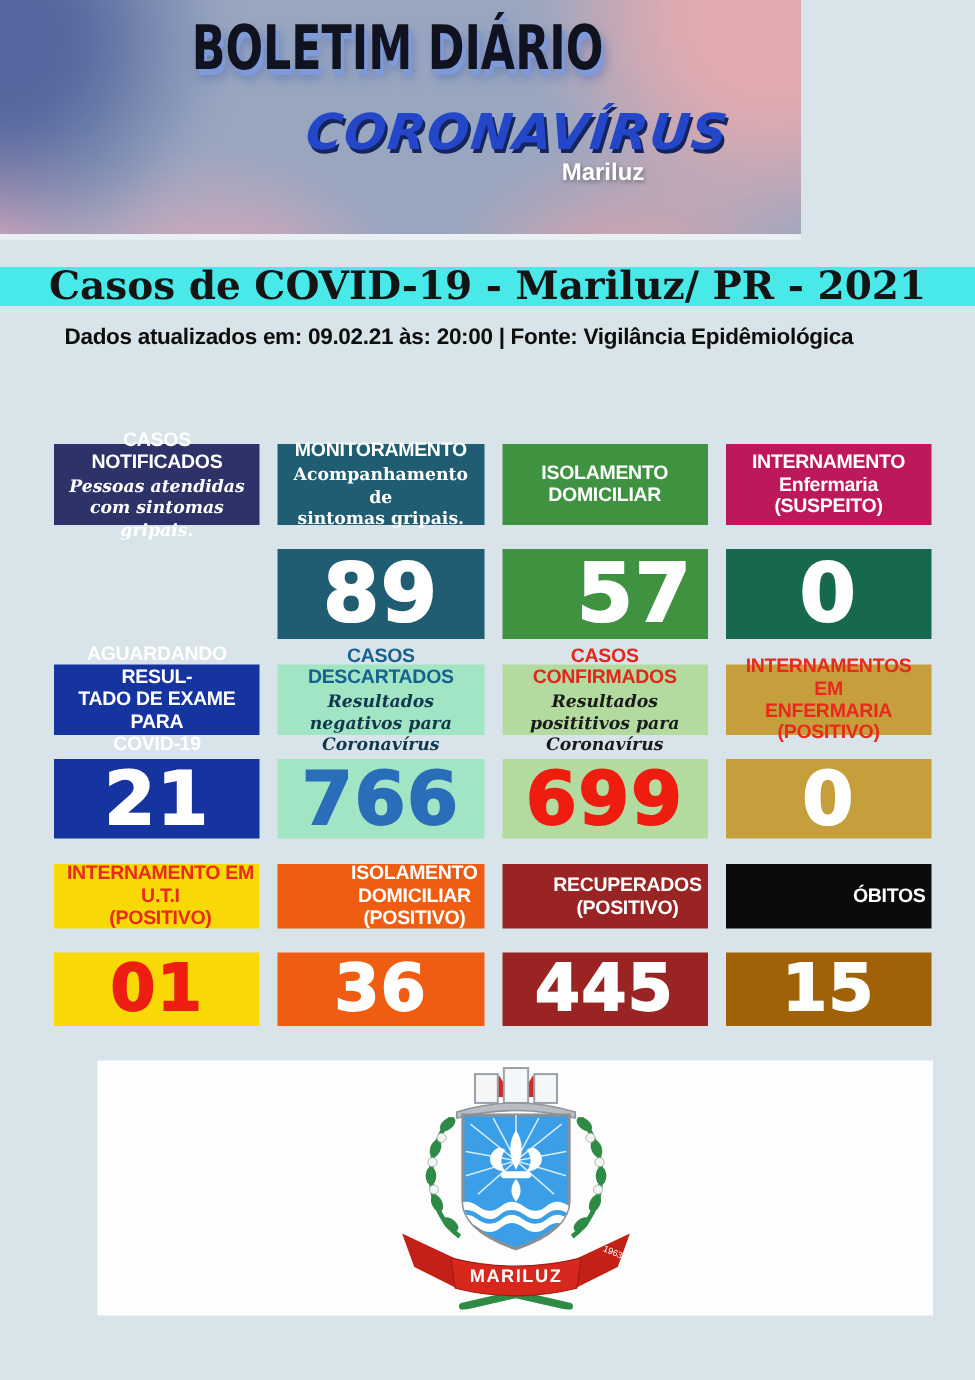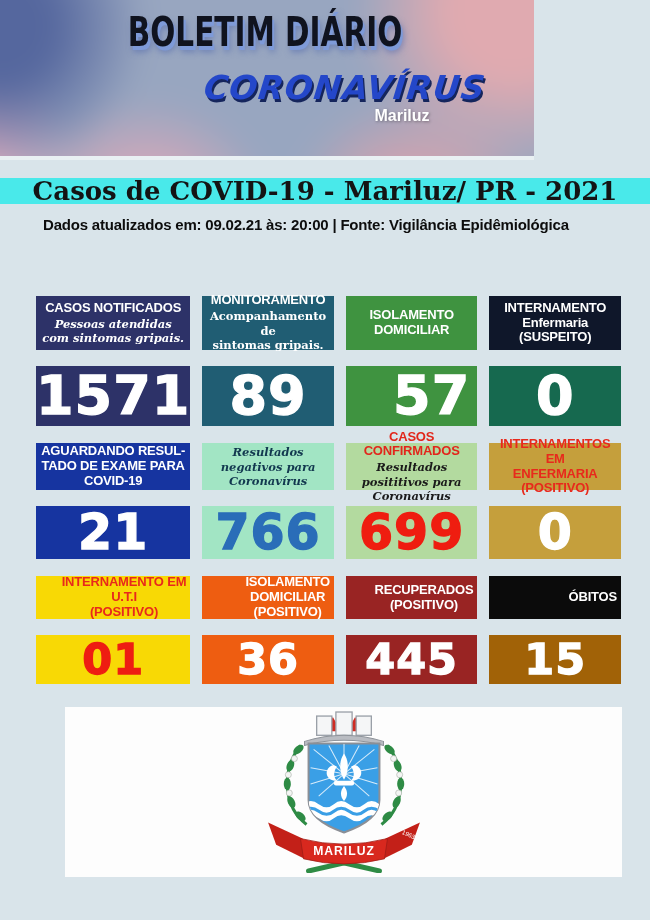--- a/index.html
+++ b/index.html
@@ -74,23 +74,20 @@
   <div class="update">Dados atualizados em: 09.02.21 às: 20:00 | Fonte: Vigilância Epidêmiológica</div>
 
   <div class="cards">
 
     <div class="card r1">
       <div class="card-head" style="background: rgb(45, 50, 104);">
         <div class="card-title" style="color: rgb(255, 255, 255);">CASOS NOTIFICADOS</div>
         <div class="card-sub" style="color: rgb(255, 255, 255); font-style: italic;">Pessoas atendidas
 com sintomas gripais.</div>
       </div>
-      <div class="card-num" style="background: rgb(45, 50, 104);">
-        <span class="value" style="color: rgb(255, 255, 255);">1571</span>
-      </div>
     </div>
 
     <div class="card r1">
       <div class="card-head" style="background: rgb(32, 93, 115);">
         <div class="card-title" style="color: rgb(255, 255, 255);">MONITORAMENTO</div>
         <div class="card-sub" style="color: rgb(255, 255, 255); font-style: normal;">Acompanhamento de
 sintomas gripais.</div>
       </div>
       <div class="card-num" style="background: rgb(32, 93, 115);">
         <span class="value" style="color: rgb(255, 255, 255);">89</span>
@@ -102,21 +99,21 @@
         <div class="card-title" style="color: rgb(255, 255, 255);">ISOLAMENTO
 DOMICILIAR</div>
 
       </div>
       <div class="card-num" style="background: rgb(63, 147, 64); padding-left: 40px;">
         <span class="value" style="color: rgb(255, 255, 255);">57</span>
       </div>
     </div>
 
     <div class="card r1">
-      <div class="card-head" style="background: #0f172a;">
+      <div class="card-head" style="background: #be185d;">
         <div class="card-title" style="color: rgb(255, 255, 255);">INTERNAMENTO
 Enfermaria
 (SUSPEITO)</div>
 
       </div>
       <div class="card-num" style="background: rgb(22, 105, 79);">
         <span class="value" style="color: rgb(255, 255, 255);">0</span>
       </div>
     </div>
 
@@ -127,20 +124,21 @@
 COVID-19</div>
 
       </div>
       <div class="card-num" style="background: rgb(22, 52, 160);">
         <span class="value" style="color: rgb(255, 255, 255);">21</span>
       </div>
     </div>
 
     <div class="card r2">
       <div class="card-head" style="background: rgb(162, 229, 196);">
+        <div class="card-title" style="color: rgb(21, 97, 143);">CASOS DESCARTADOS</div>
         <div class="card-sub" style="color: rgb(18, 56, 79); font-style: italic;">Resultados negativos para
 Coronavírus</div>
       </div>
       <div class="card-num" style="background: rgb(162, 229, 196);">
         <span class="value" style="color: rgb(42, 109, 184);">766</span>
       </div>
     </div>
 
     <div class="card r2">
       <div class="card-head" style="background: rgb(179, 218, 159);">

